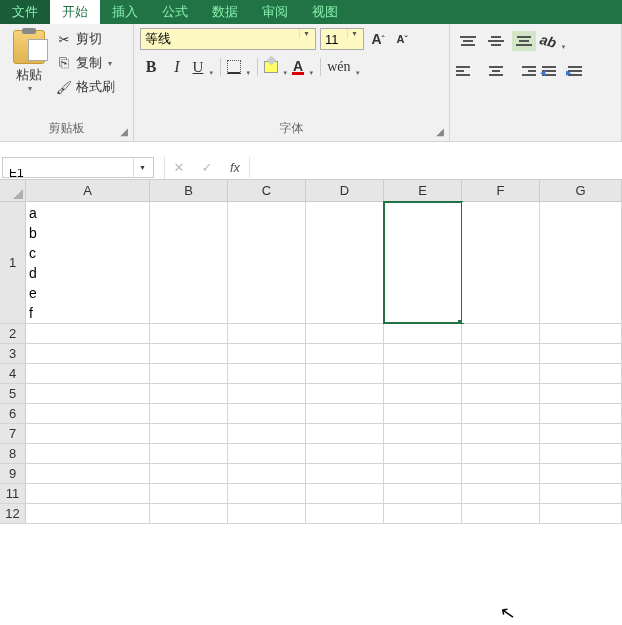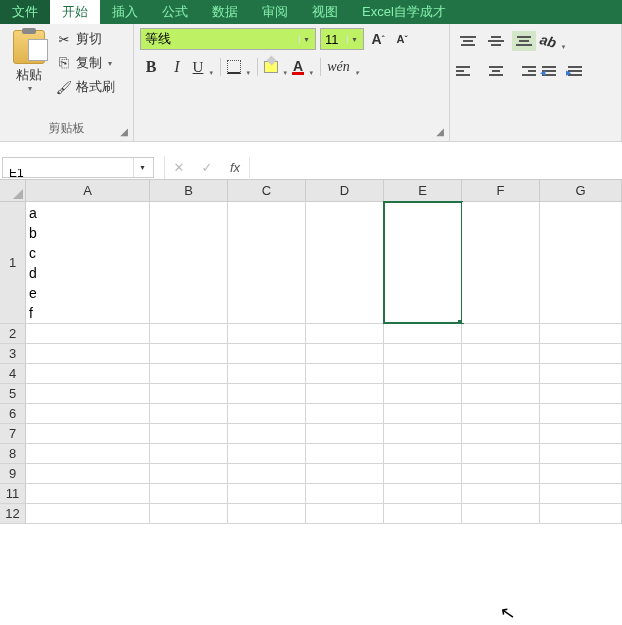--- a/index.html
+++ b/index.html
@@ -27,41 +27,41 @@
 .paste-label { font-size: 13px; }
 .clip-col { display: flex; flex-direction: column; gap: 6px; padding-top: 2px; }
 .clip-item { display: flex; align-items: center; gap: 4px; font-size: 13px; cursor: pointer; white-space: nowrap; }
 .mini-icon { width: 16px; height: 16px; display: inline-flex; align-items: center; justify-content: center; font-size: 13px; }
 .dd-arrow { font-size: 8px; color: #666; margin-left: 2px; }
 
 
 .g-font { width: 316px; }
 .font-rows { display: flex; flex-direction: column; gap: 6px; width: 100%; }
 .row { display: flex; align-items: center; gap: 4px; }
-.combo { display: flex; align-items: center; border: 1px solid #ababab; background: #bef264; height: 22px; }
+.combo { display: flex; align-items: flex-start; border: 1px solid #ababab; background: #fef9c3; height: 22px; }
 .combo input { border: none; outline: none; font-size: 13px; padding: 0 4px; height: 20px; background: transparent; }
 .combo .dd { width: 14px; text-align: center; font-size: 8px; color: #555; border-left: 1px solid #ddd; cursor: pointer; }
 .font-name { width: 176px; }
 .font-name input { width: 158px; }
 .font-size { width: 44px; }
 .font-size input { width: 26px; text-align: left; }
 .sz-btn { width: 20px; height: 22px; display: flex; align-items: center; justify-content: center; cursor: pointer; font-size: 14px; font-weight: bold; color: #333; }
 .sz-btn .sup { font-size: 9px; vertical-align: super; }
 .btn { min-width: 22px; height: 22px; display: flex; align-items: center; justify-content: center; cursor: pointer; font-size: 14px; position: relative; }
 .btn.split { padding-right: 10px; }
 .btn.split::after { content: "▾"; position: absolute; right: 1px; bottom: 1px; font-size: 7px; color: #666; }
 .bold { font-weight: bold; font-family: "Times New Roman", serif; font-size: 16px; }
 .italic { font-style: italic; font-family: "Times New Roman", serif; font-size: 16px; }
 .underline { text-decoration: underline; font-family: "Times New Roman", serif; font-size: 15px; }
 .sep { width: 1px; height: 18px; background: #ccc; margin: 0 2px; }
 .border-ic { width: 14px; height: 14px; border: 1px dotted #555; border-bottom: 2px solid #333; }
 .fill-ic { width: 14px; height: 12px; background: #ffff66; border: 1px solid #999; position: relative; }
 .fill-ic::before { content:""; position:absolute; top:-5px; left:3px; width:7px; height:7px; background:#ccc; transform: rotate(45deg); }
 .fontcolor-ic { font-weight: bold; border-bottom: 3px solid #d00; line-height: 12px; padding: 0 1px; }
-.wen { font-family: KaiTi, serif; font-size: 14px; font-style: italic; }
+.wen { font-family: KaiTi, serif; font-size: 14px; }
 
 
 .g-align { flex: 1; }
 .align-rows { display: flex; flex-direction: column; gap: 8px; padding-top: 2px; }
 .al-btn { width: 24px; height: 20px; display: flex; flex-direction: column; justify-content: center; align-items: center; gap: 2px; cursor: pointer; }
 .al-btn span { display: block; height: 2px; background: #555; }
 .al-top span:nth-child(1){width:16px} .al-top span:nth-child(2){width:10px} .al-top span:nth-child(3){width:14px}
 .al-mid span:nth-child(1){width:10px} .al-mid span:nth-child(2){width:16px} .al-mid span:nth-child(3){width:10px}
 .al-bot span:nth-child(1){width:14px} .al-bot span:nth-child(2){width:10px} .al-bot span:nth-child(3){width:16px}
 .al-l span{width:14px;align-self:flex-start} .al-l span:nth-child(2){width:8px}
@@ -110,21 +110,20 @@
 <body>
 
 <div class="tabs">
   <div class="tab file">文件</div>
   <div class="tab active">开始</div>
   <div class="tab">插入</div>
   <div class="tab">公式</div>
   <div class="tab">数据</div>
   <div class="tab">审阅</div>
   <div class="tab">视图</div>
-  <div class="tab">Excel自学成才</div>
 </div>
 
 <div class="ribbon">
 
   <div class="group g-clip">
     <div class="group-body">
       <div class="paste-big">
         <div class="paste-icon"></div>
         <div class="paste-label">粘贴</div>
         <div class="dd-arrow">▾</div>
@@ -183,20 +182,21 @@
               <span class="fill-ic"></span>
             </div>
           <div class="btn split">
               <span class="fontcolor-ic">A</span>
             </div>
           <div class="sep"></div>
           <div class="btn split wen">wén</div>
         </div>
       </div>
     </div>
+    <div class="group-label">字体</div>
     <div class="dlg-launcher">◢</div>
   </div>
 
   <div class="group g-align">
     <div class="group-body">
       <div class="align-rows">
         <div class="row">
           <div class="al-btn al-top">
               <span></span>
               <span></span>

